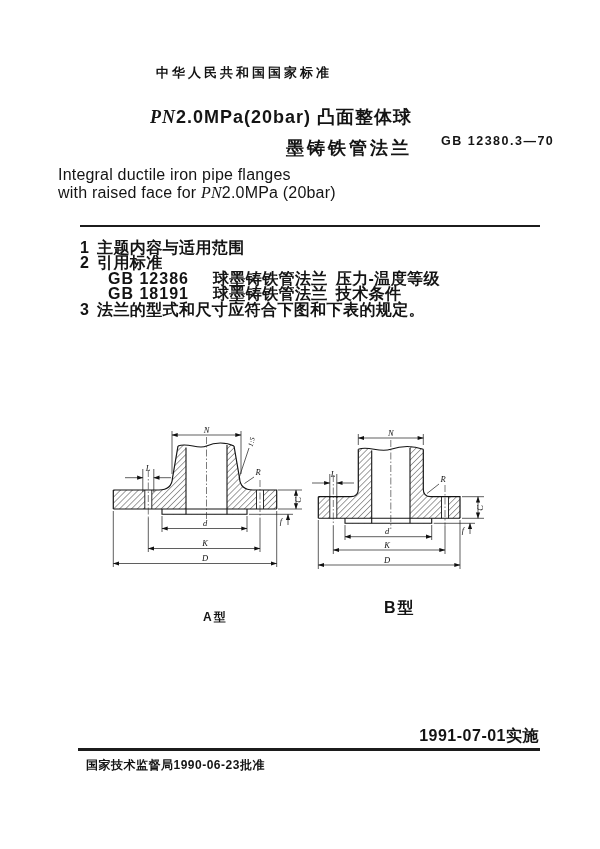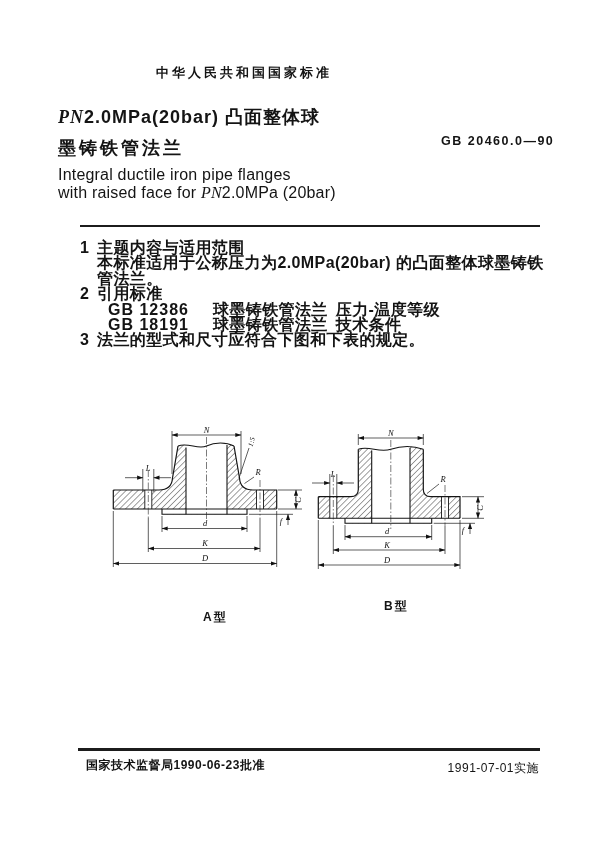--- a/index.html
+++ b/index.html
@@ -4,71 +4,70 @@
 <style>
   html,body { margin:0; padding:0; }
   body {
     width:600px; height:849px; background:#ffffff; position:relative;
     overflow:hidden; font-family:"Liberation Sans", sans-serif; color:#141414;
   }
   .abs { position:absolute; }
 
   
   .std-label { left:156px; top:64px; font-size:13px; font-weight:bold; letter-spacing:3px; white-space:nowrap; }
-  .title-block { left:58px; top:102px; width:354px; text-align:left; font-size:18px; font-weight:bold; line-height:31px; letter-spacing:1px; }
+  .title-block { left:58px; top:102px; width:354px; text-align:right; font-size:18px; font-weight:bold; line-height:31px; letter-spacing:1px; }
   .title-line2 { letter-spacing:3px; }
   .pn { font-style:italic; font-family:"Liberation Serif", serif; }
   .gb-num { left:441px; top:134px; font-size:12.5px; font-weight:bold; letter-spacing:1.5px; white-space:nowrap; }
   .eng-block { left:58px; top:166px; width:354px; text-align:left; font-size:16px; font-weight:normal; line-height:18px; letter-spacing:0.2px; }
 
   .rule-top { left:80px; top:225px; width:460px; height:2px; background:#1c1c1c; }
 
   
   .body-text { left:80px; top:240px; width:465px; font-size:16px; font-weight:bold; line-height:15.4px; letter-spacing:0.4px; }
   .sec-num { display:inline-block; width:17px; }
   .indent1 { padding-left:17px; }
   .indent2 { padding-left:28px; }
   .gbcode { display:inline-block; margin-right:24px; letter-spacing:1px; }
   .reftitle { display:inline-block; margin-right:8px; }
 
   
   .fig-a { left:95px; top:420px; }
   .fig-b { left:298px; top:423px; }
   .fig-label-a { left:203px; top:596px; font-size:12px; font-weight:bold; letter-spacing:2px;margin-top:13px; }
-  .fig-label-b { left:384px; top:598px; font-size:12px; font-weight:bold; letter-spacing:2px; }
+  .fig-label-b { left:384px; top:598px; font-size:16px; font-weight:bold; letter-spacing:2px; }
 
   svg text { font-family:"Liberation Serif", serif; font-style:italic; fill:#111; }
 
   
   .rule-bottom { left:78px; top:748px; width:462px; height:2.5px; background:#1c1c1c; }
   .footer-left { left:86px; top:757px; font-size:12px; font-weight:bold; letter-spacing:0.5px; white-space:nowrap; }
-  .footer-right { right:61px; top:760px; font-size:12px; font-weight:normal; letter-spacing:0.5px; white-space:nowrap; }
+  .footer-right { right:61px; top:726px; font-size:16px; font-weight:bold; letter-spacing:0.5px; white-space:nowrap; }
 </style>
 </head>
 <body>
 
 <div class="abs std-label">中华人民共和国国家标准</div>
 
 <div class="abs title-block">
   <div><span class="pn">PN</span><span>2.0MPa(20bar) 凸面整体球</span></div>
   <div class="title-line2">墨铸铁管法兰</div>
 </div>
 
-<div class="abs gb-num">GB 20460.0—90</div>
+<div class="abs gb-num">GB 12380.3—70</div>
 
 <div class="abs eng-block">
   <div>Integral ductile iron pipe flanges</div>
   <div><span>with raised face for </span><span class="pn">PN</span><span>2.0MPa (20bar)</span></div>
 </div>
 
 <div class="abs rule-top"></div>
 
 <div class="abs body-text">
   <div><span class="sec-num">1</span><span>主题内容与适用范围</span></div>
-  <div class="indent1">本标准适用于公称压力为2.0MPa(20bar) 的凸面整体球墨铸铁管法兰。</div>
   <div><span class="sec-num">2</span><span>引用标准</span></div>
   <div class="indent2"><span class="gbcode">GB 12386</span><span class="reftitle">球墨铸铁管法兰</span><span>压力-温度等级</span></div>
   <div class="indent2"><span class="gbcode">GB 18191</span><span class="reftitle">球墨铸铁管法兰</span><span>技术条件</span></div>
   <div><span class="sec-num">3</span><span>法兰的型式和尺寸应符合下图和下表的规定。</span></div>
 </div>
 
 <svg class="abs fig-a" width="215" height="165" viewBox="0 0 215 165">
   <defs>
     <pattern id="hatchA" patternUnits="userSpaceOnUse" width="4.2" height="4.2" patternTransform="rotate(45)">
       <line x1="0" y1="0" x2="0" y2="4.2" stroke="#2a2a2a" stroke-width="0.9"></line>

